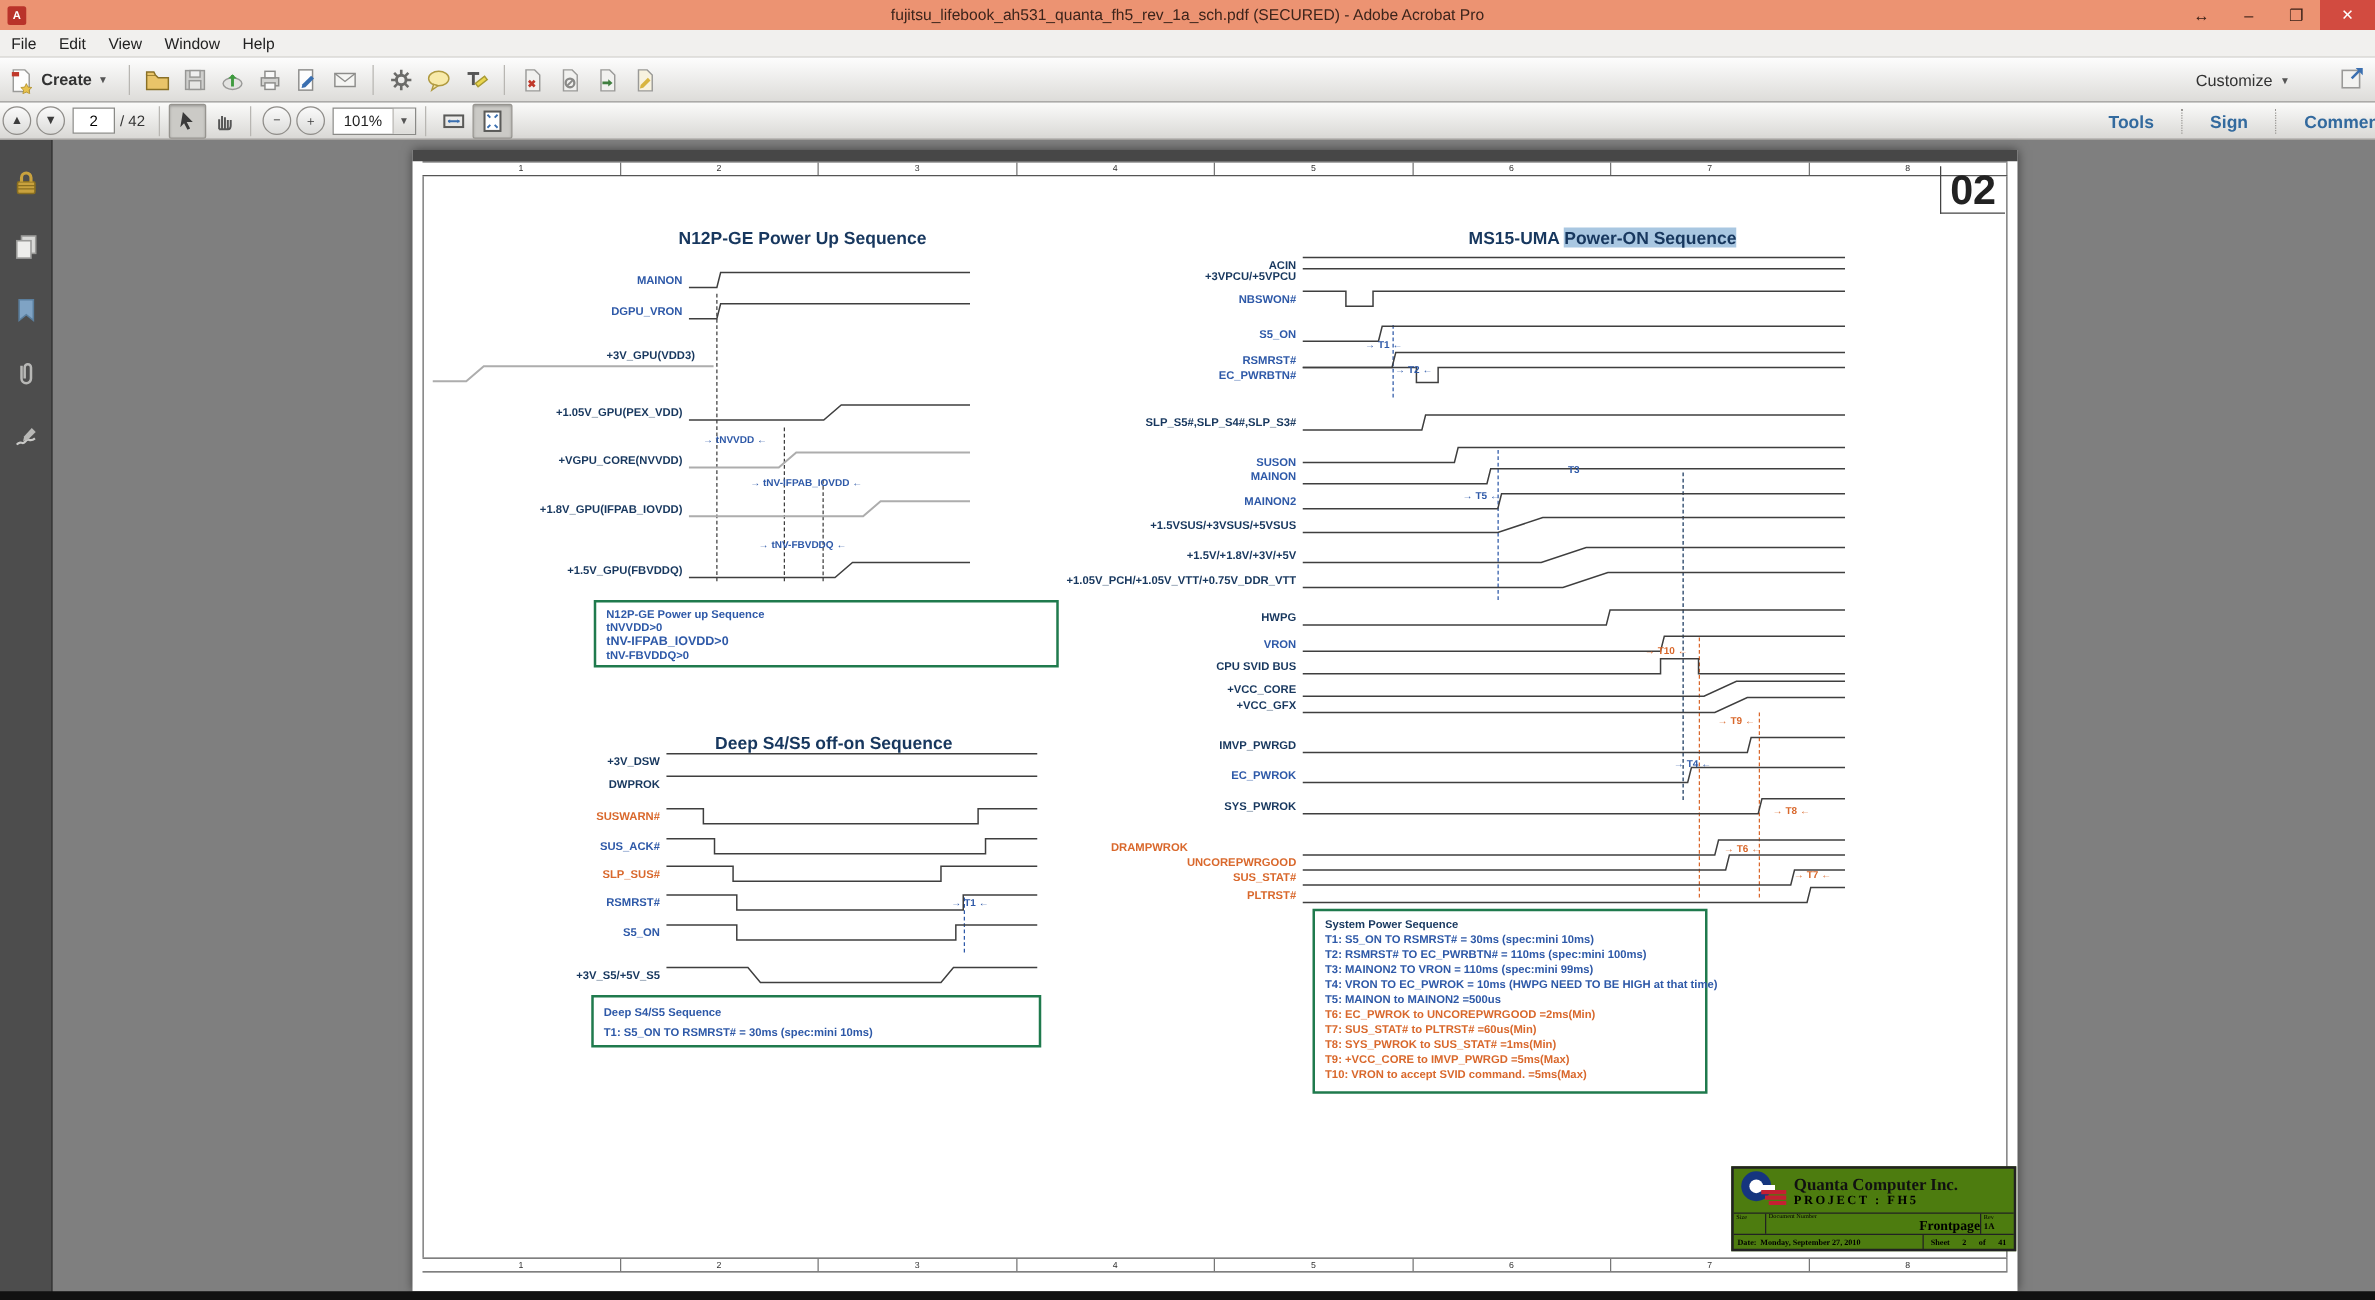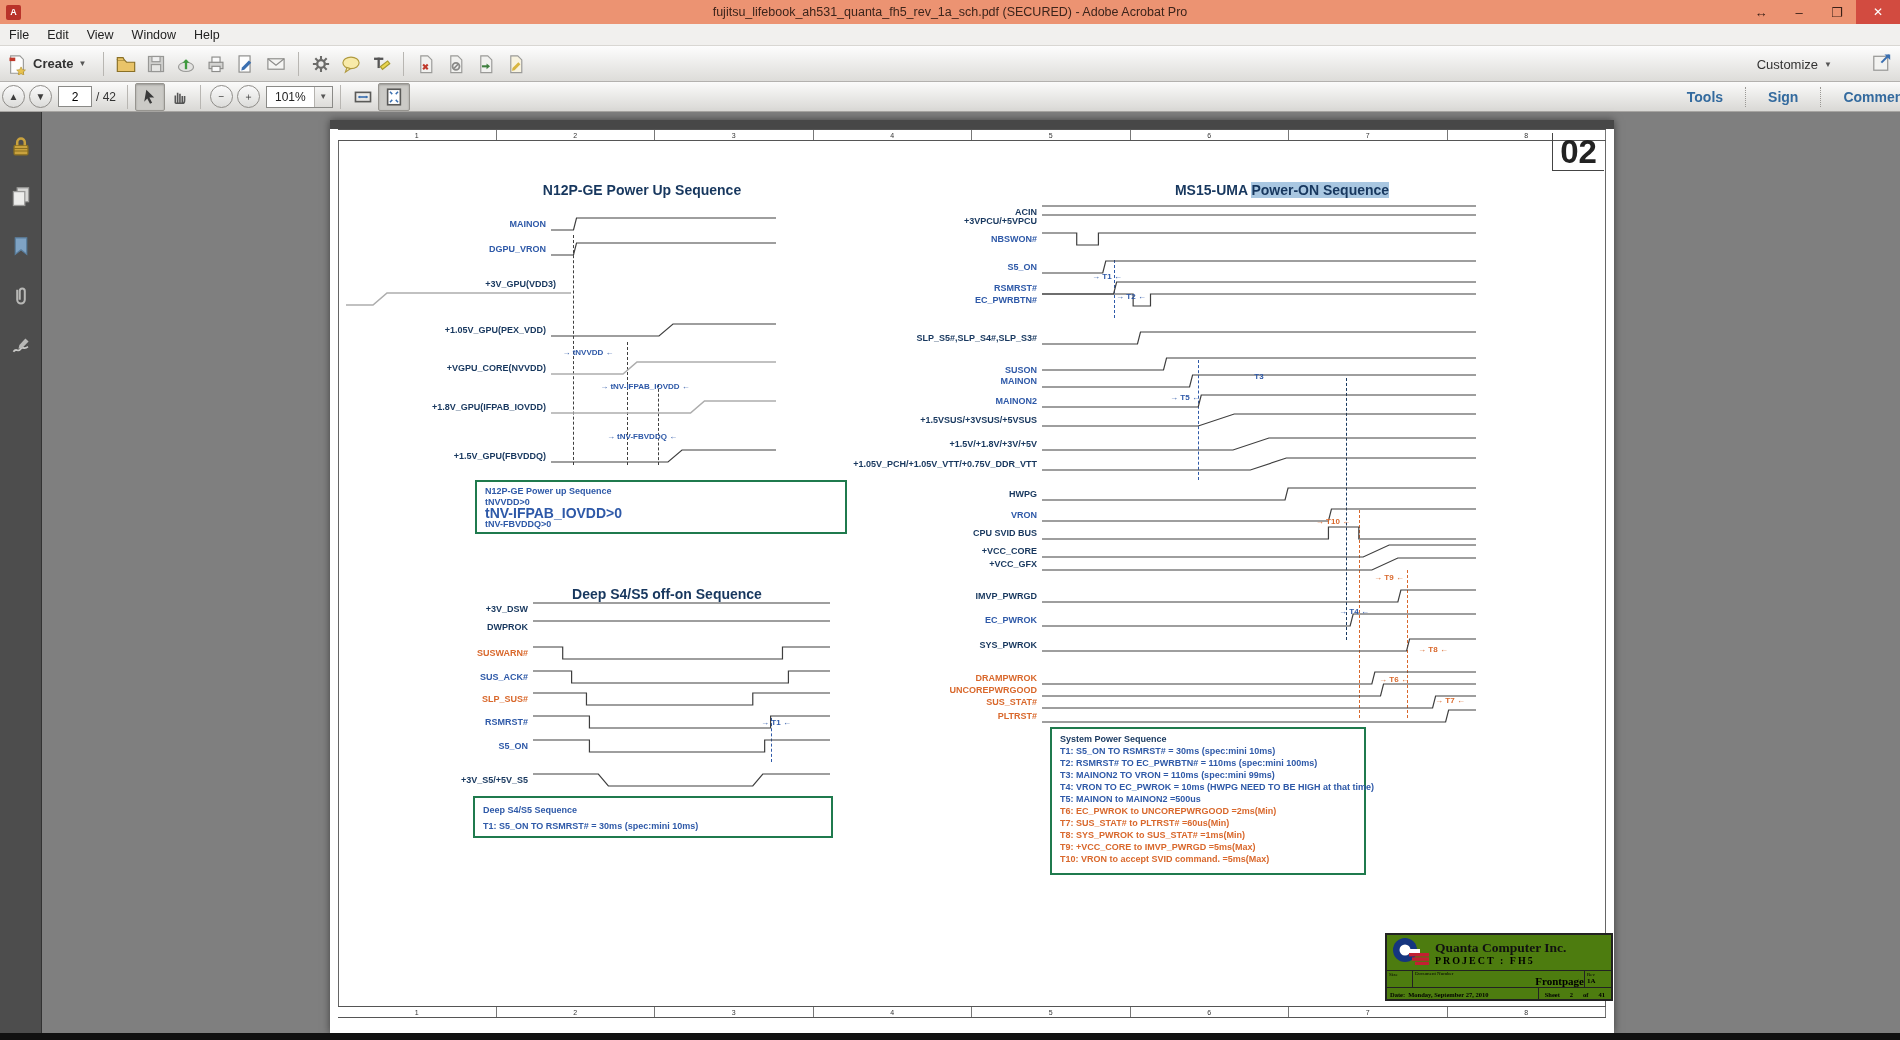--- a/index.html
+++ b/index.html
@@ -389,21 +389,21 @@
           <svg width="225" height="20">
             <path d="M0 16 H117 L131 4 H225" fill="none" stroke="#3f3f3f" stroke-width="1.2"></path>
           </svg>
         </div>
         <div class="ann" style="left: 258px; top: 232px; color: rgb(46, 89, 168);"><span class="ar">→</span> <b>tNVVDD</b> <span class="ar">←</span></div>
         <div class="ann" style="left: 315px; top: 266px; color: rgb(46, 89, 168);"><span class="ar">→</span> <b>tNV-IFPAB_IOVDD</b> <span class="ar">←</span></div>
         <div class="ann" style="left: 312px; top: 316px; color: rgb(46, 89, 168);"><span class="ar">→</span> <b>tNV-FBVDDQ</b> <span class="ar">←</span></div>
         <div class="notebox" style="left: 145px; top: 360px; width: 372px; height: 54px;">
           <div style="font-size: 9px; line-height: 11px; color: rgb(46, 89, 168);">N12P-GE Power up Sequence</div>
           <div style="font-size: 9px; line-height: 11px; color: rgb(46, 89, 168);">tNVVDD&gt;0</div>
-          <div style="font-size: 14px; line-height: 11px; color: rgb(46, 89, 168);">tNV-IFPAB_IOVDD&gt;0</div>
+          <div style="font-size: 10px; line-height: 11px; color: rgb(46, 89, 168);">tNV-IFPAB_IOVDD&gt;0</div>
           <div style="font-size: 9px; line-height: 11px; color: rgb(46, 89, 168);">tNV-FBVDDQ&gt;0</div>
         </div>
         <div class="sectitle" style="left: 167px; top: 466px; color: rgb(23, 55, 94);"><span>Deep S4/S5 off-on Sequence</span><span class="hl" style="background:#a9c7e1"></span></div>
         <div class="vline" style="left: 441px; top: 598px; height: 44px; border-left: 1px dashed rgb(46, 89, 168);"></div>
         <div class="sigrow" style="left: 53px; top: 479px;">
           <span class="siglabel" style="width: 150px; color: rgb(23, 55, 94);">+3V_DSW</span>
           <svg width="297" height="20">
             <path d="M0 4 H297" fill="none" stroke="#3f3f3f" stroke-width="1.2"></path>
           </svg>
         </div>
@@ -580,21 +580,21 @@
             <path d="M0 16 H308.14 L311.14 4 H434" fill="none" stroke="#3f3f3f" stroke-width="1.2"></path>
           </svg>
         </div>
         <div class="sigrow" style="left: 472px; top: 515px;">
           <span class="siglabel" style="width: 240px; color: rgb(23, 55, 94);">SYS_PWROK</span>
           <svg width="434" height="20">
             <path d="M0 16 H364.56 L367.56 4 H434" fill="none" stroke="#3f3f3f" stroke-width="1.2"></path>
           </svg>
         </div>
         <div class="sigrow" style="left: 472px; top: 548px;">
-          <span class="siglabel" style="width: 240px; color: rgb(217, 104, 44);">DRAMPWROK</span>
+          <span class="siglabel" style="width: 240px; color: rgb(217, 104, 44); text-align: center;">DRAMPWROK</span>
           <svg width="434" height="20">
             <path d="M0 16 H329.84000000000003 L332.84000000000003 4 H434" fill="none" stroke="#3f3f3f" stroke-width="1.2"></path>
           </svg>
         </div>
         <div class="sigrow" style="left: 472px; top: 560px;">
           <span class="siglabel" style="width: 240px; color: rgb(217, 104, 44);">UNCOREPWRGOOD</span>
           <svg width="434" height="20">
             <path d="M0 16 H338.52000000000004 L341.52000000000004 4 H434" fill="none" stroke="#3f3f3f" stroke-width="1.2"></path>
           </svg>
         </div>

